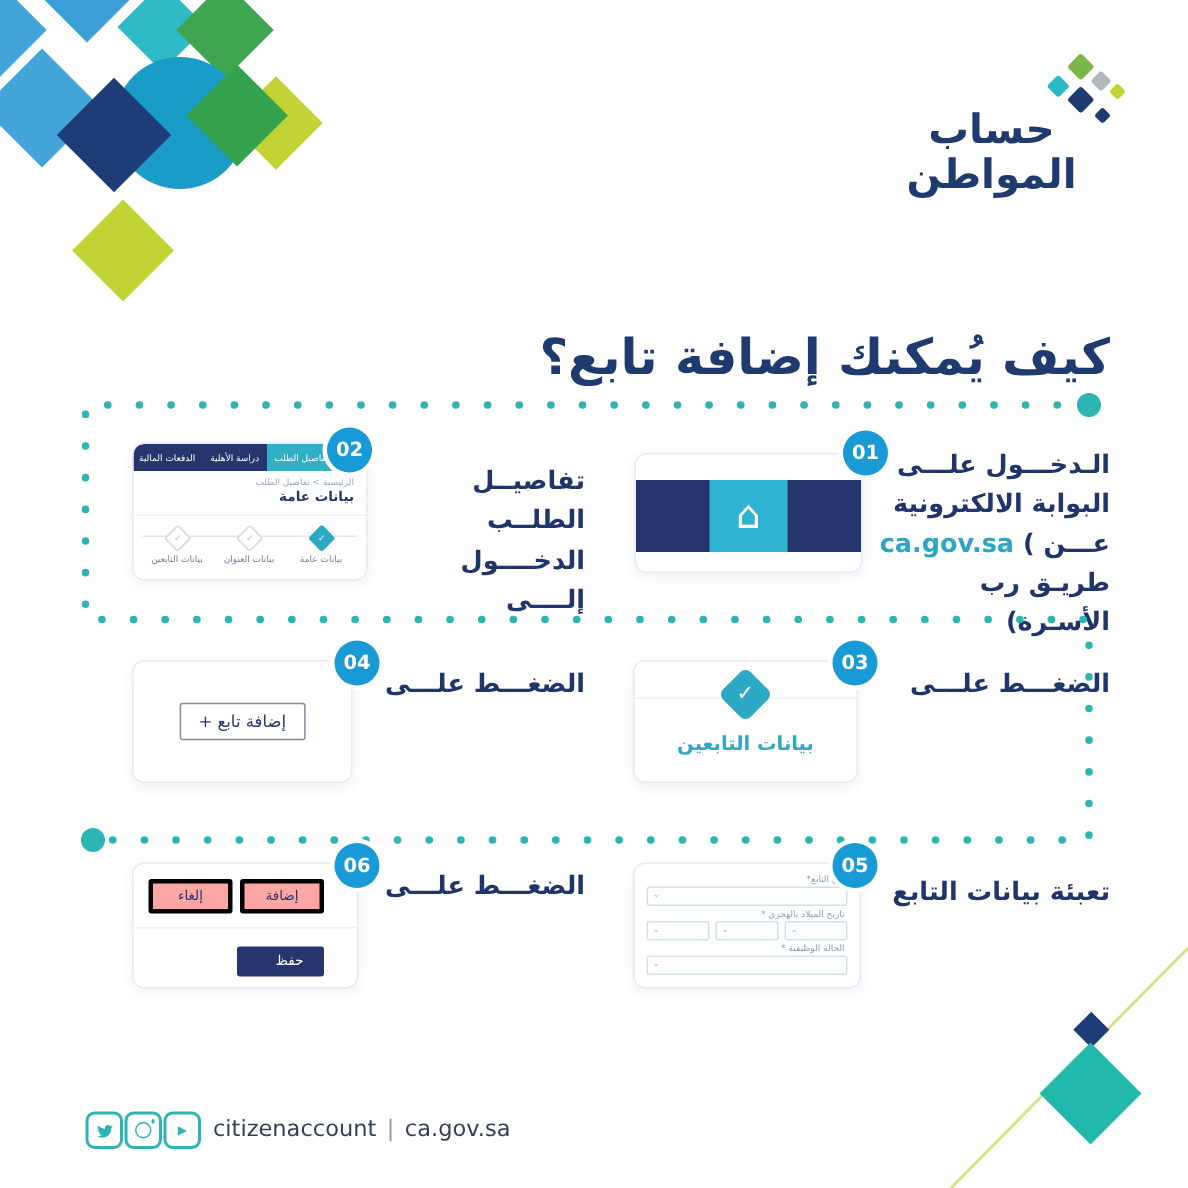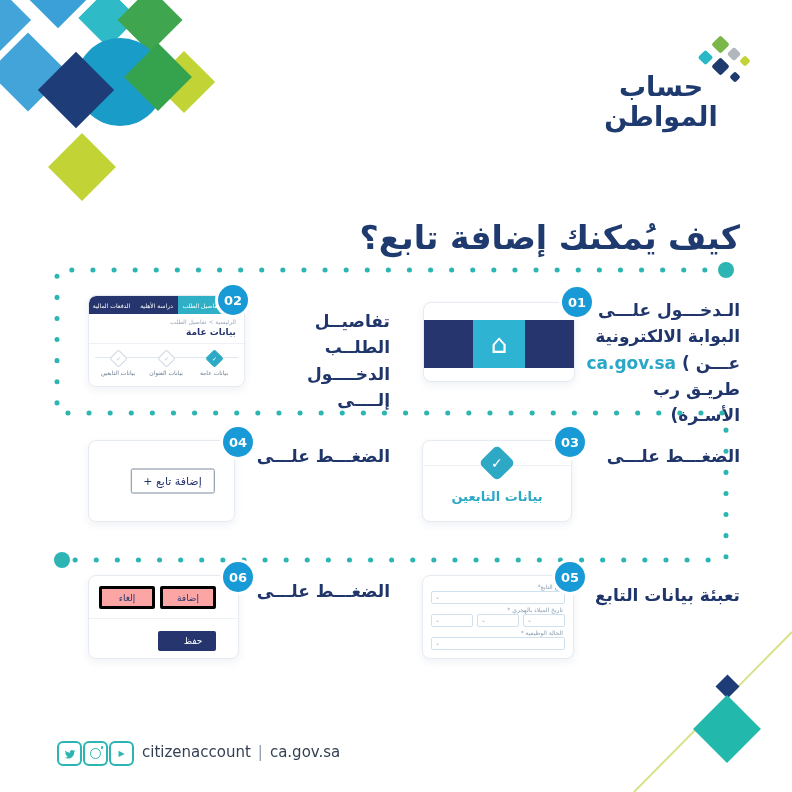--- a/index.html
+++ b/index.html
@@ -57,21 +57,21 @@
   .c3-div{position:absolute;left:0;right:0;top:24px;height:1px;background:#eef1f6;}
   .c3-dia{position:absolute;left:50%;top:9px;width:26px;height:26px;margin-left:-13px;
           transform:rotate(45deg);border-radius:5px;background:#2da9c6;display:flex;
           align-items:center;justify-content:center;}
   .c3-dia span{transform:rotate(-45deg);color:#fff;font-size:14px;font-weight:700;}
   .c3-lab{position:absolute;left:0;right:0;top:48px;text-align:center;color:#2da9c6;
           font-weight:700;font-size:13px;direction:rtl;}
   
   .c4-btn{position:absolute;left:50%;top:50%;transform:translate(-50%,-50%);
           border:1px solid #7e8aa0;border-radius:2px;padding:5px 12px;color:#26356d;
-          font-size:11px;direction:rtl;background:#fff;white-space:nowrap;margin-left:11px;}
+          font-size:11px;direction:rtl;background:#fff;white-space:nowrap;}
   
   .c5-inner{position:absolute;inset:0;padding:5px 8px;direction:rtl;}
   .c5-lab{font-size:6px;color:#8aa0b5;text-align:right;margin:2px 2px 1px;}
   .c5-sel{position:relative;height:11px;border:1px solid #cfe0ef;border-radius:2px;
           background:#fff;}
   .c5-sel::after{content:"⌄";position:absolute;left:3px;top:0px;font-size:6px;
                  color:#9ab2c6;line-height:9px;}
   .c5-row3{display:flex;gap:4px;}
   .c5-row3 .c5-sel{flex:1;}
   

